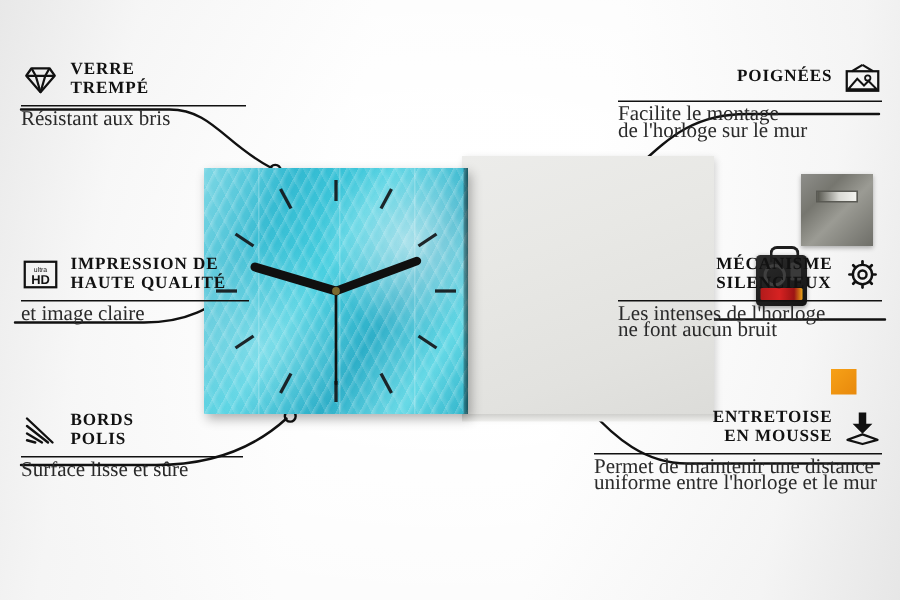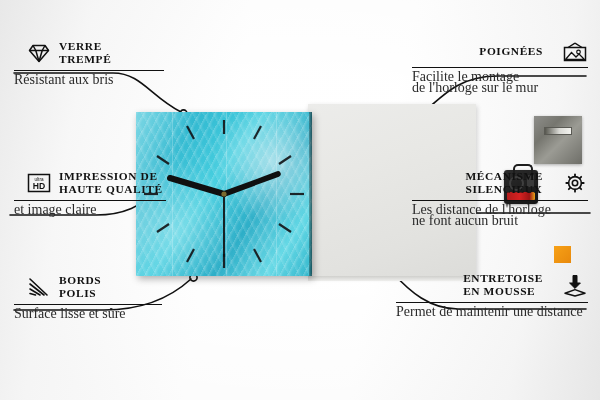--- a/index.html
+++ b/index.html
@@ -34,21 +34,21 @@
   .feat-rule{height:1.4px;background:#111;margin:3px 0 3px 0;}
   .feat-sub{
     font-family:"Liberation Serif", serif;
     font-size:14px;line-height:11px;color:#2a2a2a;white-space:nowrap;
   }
   .left .feat-head{justify-content:flex-start;}
   .left .feat-sub{text-align:left;}
   .right .feat-head{justify-content:flex-end;}
   .right .feat-sub{text-align:left;}
 
-  .ico{width:26px;height:24px;flex:0 0 auto;display:block;margin-left:12px;}
+  .ico{width:26px;height:24px;flex:0 0 auto;display:block;}
   .ico svg{display:block;}
 
   
   #f-verre{left:14px;top:40px;width:150px;}
   #f-hd{left:14px;top:170px;width:152px;}
   #f-bords{left:14px;top:274px;width:148px;}
   
   #f-poignees{right:12px;top:40px;width:176px;}
   #f-mecanisme{right:12px;top:170px;width:176px;}
   #f-entretoise{right:12px;top:272px;width:192px;}
@@ -317,34 +317,35 @@
               <line x1="6.8" y1="5.8" x2="8.3" y2="7.3"></line>
               <line x1="17.7" y1="16.7" x2="19.2" y2="18.2"></line>
               <line x1="19.2" y1="5.8" x2="17.7" y2="7.3"></line>
               <line x1="8.3" y1="16.7" x2="6.8" y2="18.2"></line>
             </g>
           </g>
         </svg>
       </span>
     </div>
     <div class="feat-rule"></div>
-    <div class="feat-sub">Les distance de l'horloge</div>
+    <div class="feat-sub">Les intenses de l'horloge</div>
     <div class="feat-sub">ne font aucun bruit</div>
   </div>
 
   <div class="feature right" id="f-entretoise">
     <div class="feat-head">
-      <div style="text-align:left">
+      <div style="text-align:right">
         <div class="feat-title">ENTRETOISE</div>
         <div class="feat-title">EN MOUSSE</div>
       </div>
       <span class="ico">
         <svg viewBox="0 0 26 24" width="26" height="24">
           <path d="M11,2.5 L15,2.5 L15,10 L18.4,10 L13,15.4 L7.6,10 L11,10 Z" fill="#111" stroke="#111" stroke-width="1"></path>
           <path d="M13,16.6 L23,20.2 L13,23 L3,20.2 Z" fill="none" stroke="#111" stroke-width="1.5" stroke-linejoin="round"></path>
         </svg>
       </span>
     </div>
     <div class="feat-rule"></div>
     <div class="feat-sub">Permet de maintenir une distance</div>
+    <div class="feat-sub">uniforme entre l'horloge et le mur</div>
   </div>
 
 </div>
 
 </body></html>

